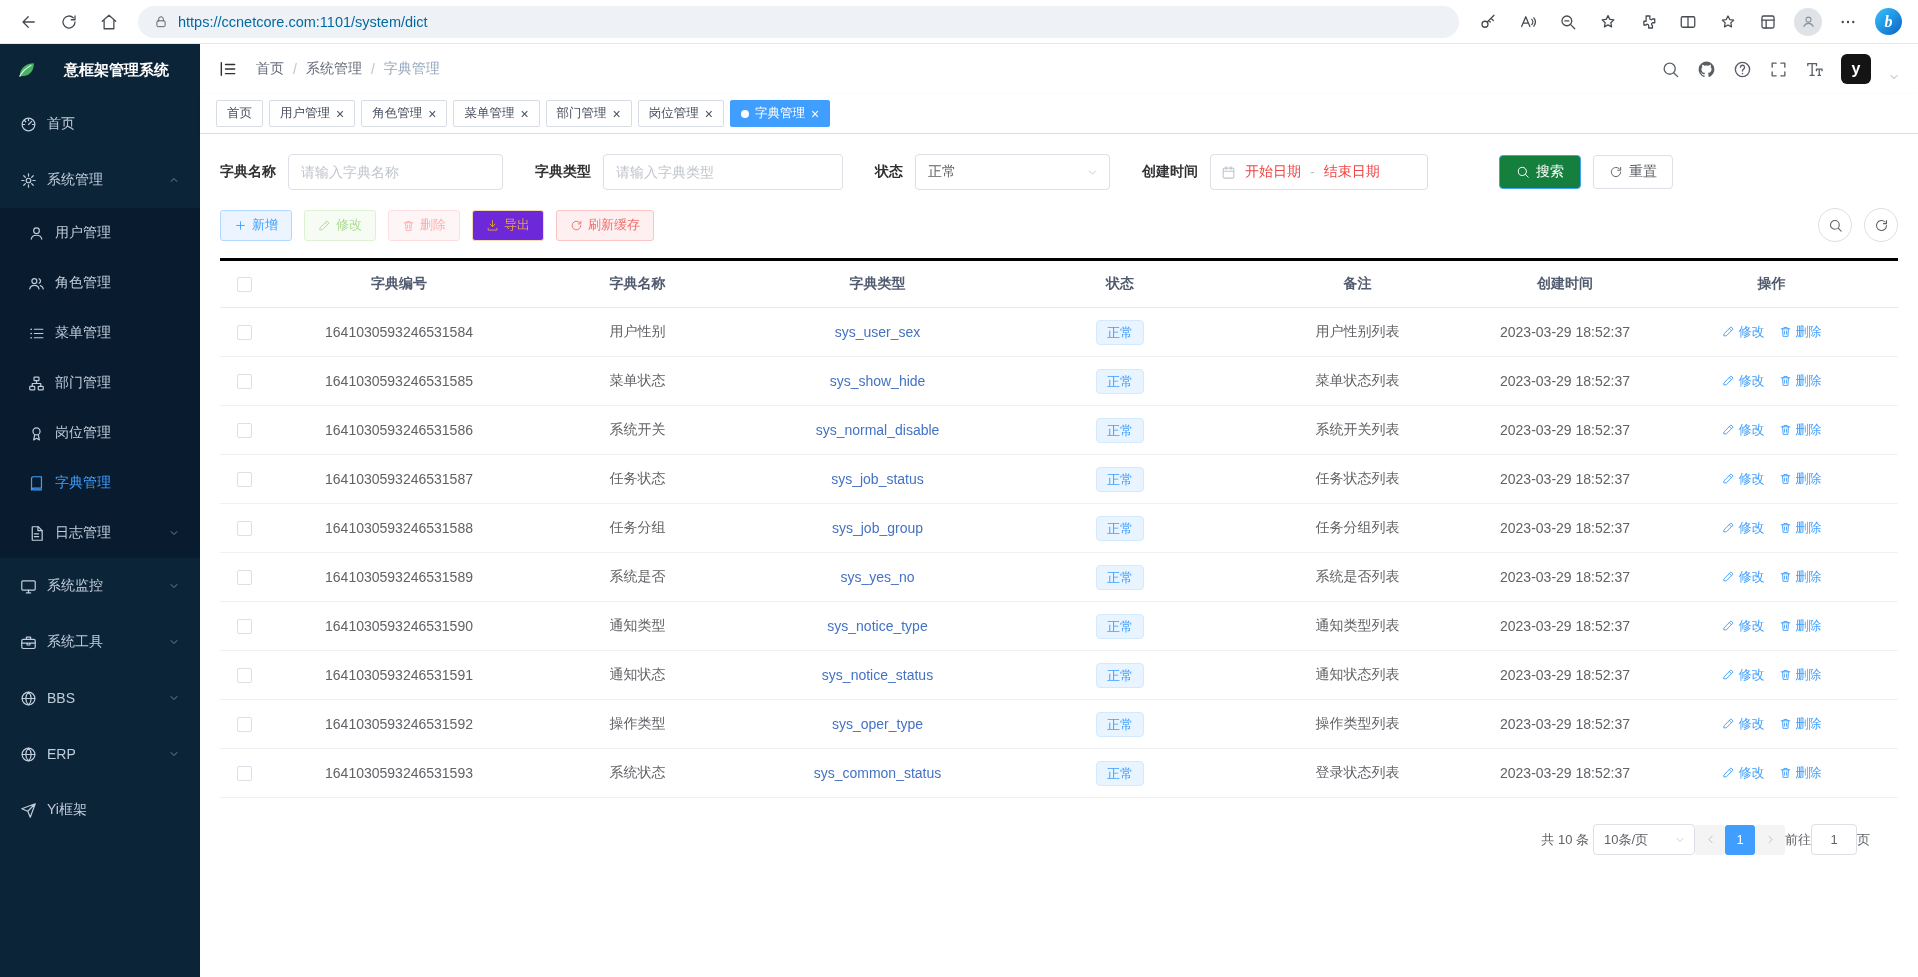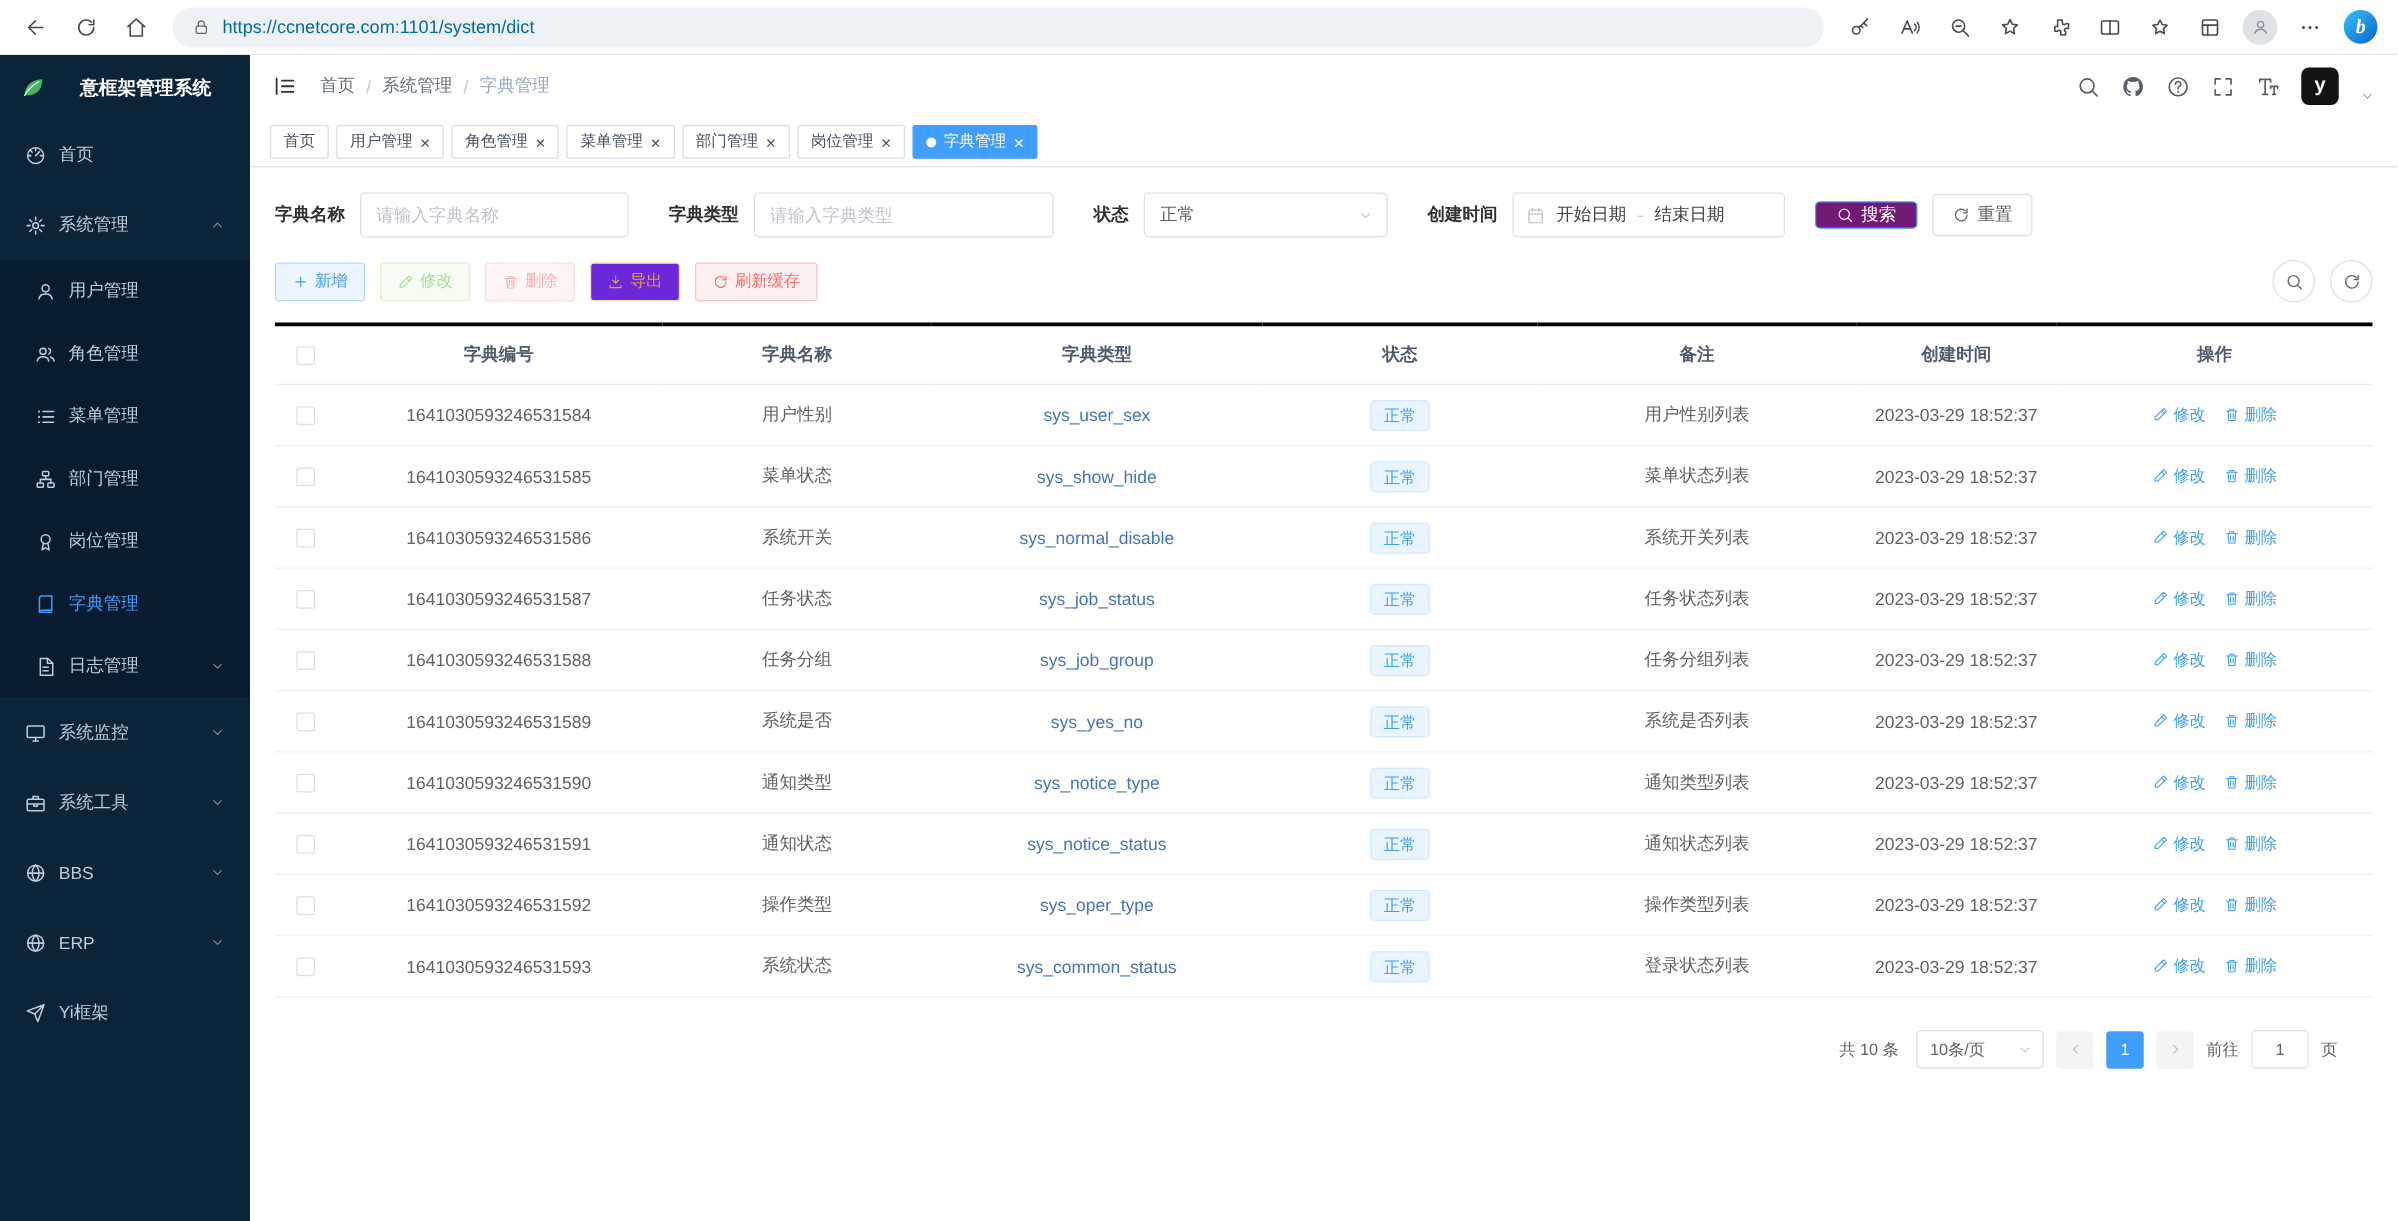--- a/index.html
+++ b/index.html
@@ -54,22 +54,22 @@
 
   
   .filters { display:flex; align-items:center; margin:4px 0 0; }
   .flabel { font-weight:bold; color:#303133; margin-right:12px; white-space:nowrap; }
   .finput,.fselect,.fdate { height:36px; border:1px solid #dcdfe6; border-radius:4px; background:#fff; font-size:14px; color:#606266; }
   .finput { padding:0 12px; margin-right:32px; outline:none; font-family:inherit; }
   .finput::placeholder { color:#c0c4cc; }
   .w215{width:215px}.w240{width:240px}
   .fselect { width:195px; display:flex; align-items:center; justify-content:space-between; padding:0 10px 0 12px; margin-right:32px; cursor:pointer; }
   .fdate { width:218px; display:flex; align-items:center; gap:9px; padding:0 10px; margin-right:24px; cursor:pointer; }
-  .ph { color:#404040; } .dsep { color:#c0c4cc; }
-  .btn-search { height:22px; display:flex; align-items:center; gap:6px; padding:0 16px; background:#701a75; border:1px solid #409eff; color:#fff; border-radius:4px; font-size:14px; cursor:pointer; font-family:inherit; }
+  .ph { color:#ef4444; } .dsep { color:#c0c4cc; }
+  .btn-search { height:34px; display:flex; align-items:center; gap:6px; padding:0 16px; background:#15803d; border:1px solid #409eff; color:#fff; border-radius:4px; font-size:14px; cursor:pointer; font-family:inherit;margin-left:47px; }
   .btn-reset { height:34px; display:flex; align-items:center; gap:6px; padding:0 15px; background:#fff; border:1px solid #dcdfe6; color:#606266; border-radius:4px; font-size:14px; margin-left:12px; cursor:pointer; font-family:inherit; }
 
   
   .toolbar { display:flex; align-items:center; margin-top:18px; }
   .tb-left { display:flex; gap:12px; }
   .tbtn { height:31px; display:flex; align-items:center; gap:5px; padding:0 13px; border-radius:3px; font-size:13px; cursor:pointer; border:1px solid; font-family:inherit; }
   .tbtn [data-icon]{ width:13px; height:13px; }
   .tb-primary { color:#409eff; background:#ecf5ff; border-color:#b3d8ff; }
   .tb-success { color:#67c23a; background:#f0f9eb; border-color:#c2e7b0; }
   .tb-danger  { color:#f56c6c; background:#fef0f0; border-color:#fbc4c4; }
@@ -82,21 +82,21 @@
   table.dt { width:100%; border-collapse:collapse; table-layout:fixed; margin-top:16px; }
   .dt th { height:48px; font-weight:bold; color:#515a6e; font-size:14px; text-align:center; border-top:3px solid #000000; border-bottom:1px solid #e6e9ef; }
   .dt td { height:49px; color:#606266; font-size:14px; text-align:center; border-bottom:1px solid #eef0f4; white-space:nowrap; overflow:hidden; }
   .cb { width:15px; height:15px; border:1px solid #dcdfe6; border-radius:2px; background:#fff; display:inline-block; vertical-align:middle; cursor:pointer; }
   .tlink { color:#4472c4; cursor:pointer; }
   .tag { display:inline-block; height:25px; line-height:23px; padding:0 10px; background:#e8f4ff; border:1px solid #d4e9fc; color:#409eff; border-radius:4px; font-size:13px; }
   .op { color:#409eff; font-size:13px; display:inline-flex; align-items:center; gap:4px; margin:0 7px; cursor:pointer; }
   .op [data-icon]{ width:13px; height:13px; }
 
   
-  .pager { display:flex; align-items:center; justify-content:flex-end; gap:10px; margin-top:26px; font-size:13px; color:#606266; padding-right:28px; }
+  .pager { display:flex; align-items:center; justify-content:flex-end; gap:0; margin-top:26px; font-size:13px; color:#606266; padding-right:28px; }
   .ptotal { margin-right:4px; }
   .psize { width:102px; height:31px; border:1px solid #dcdfe6; border-radius:4px; display:flex; align-items:center; justify-content:space-between; padding:0 8px 0 10px; cursor:pointer; }
   .pbtn { min-width:30px; height:30px; background:#f4f4f5; border-radius:3px; display:flex; align-items:center; justify-content:center; color:#b7bcc4; cursor:pointer; }
   .pbtn.pactive { background:#409eff; color:#fff; }
   .pinput { width:46px; height:31px; border:1px solid #dcdfe6; border-radius:4px; text-align:center; color:#606266; font-size:13px; outline:none; font-family:inherit; }
 </style>
 </head>
 <body>
 
 <div class="browser">

